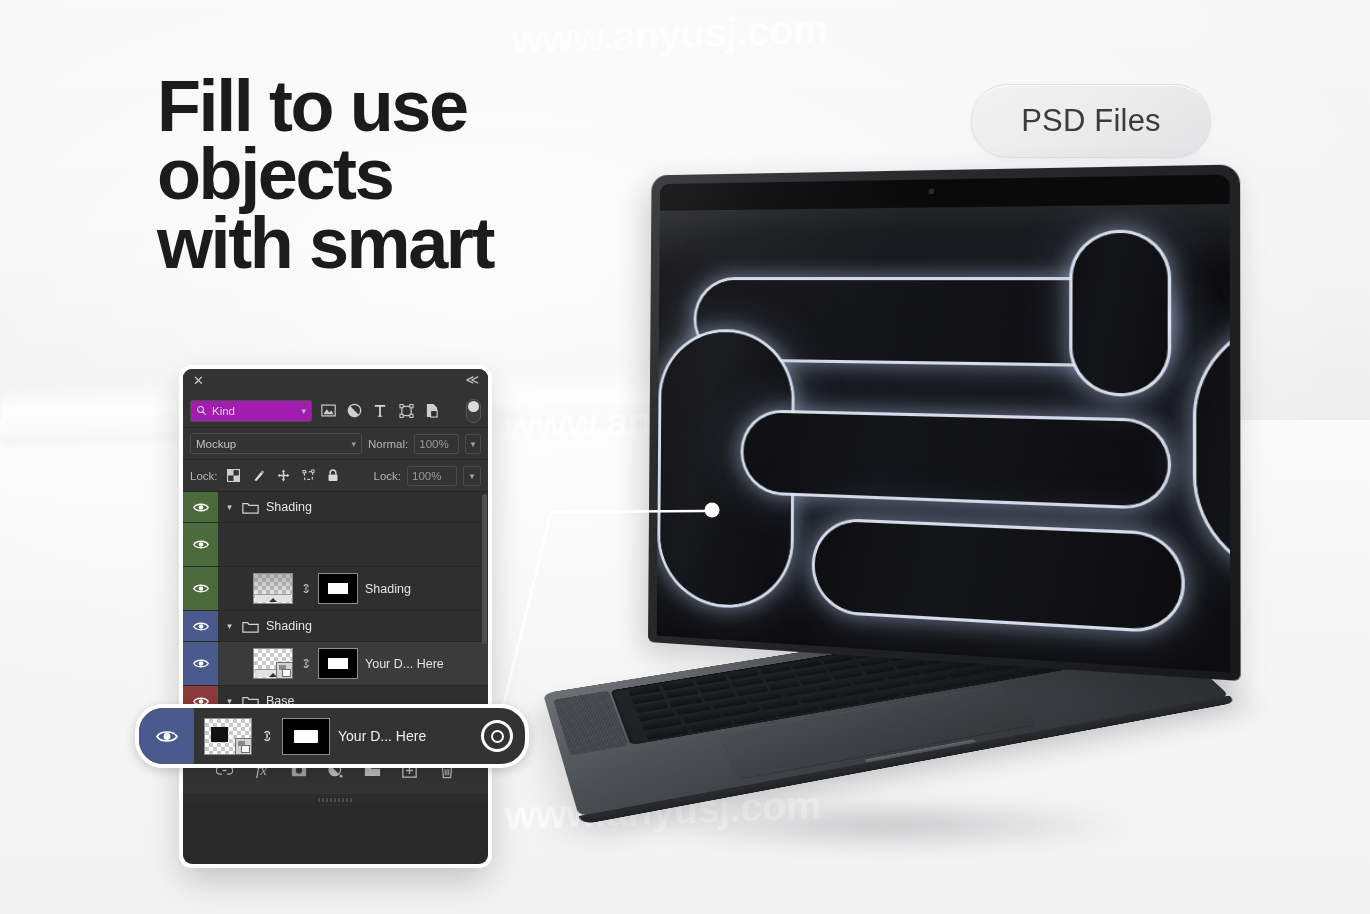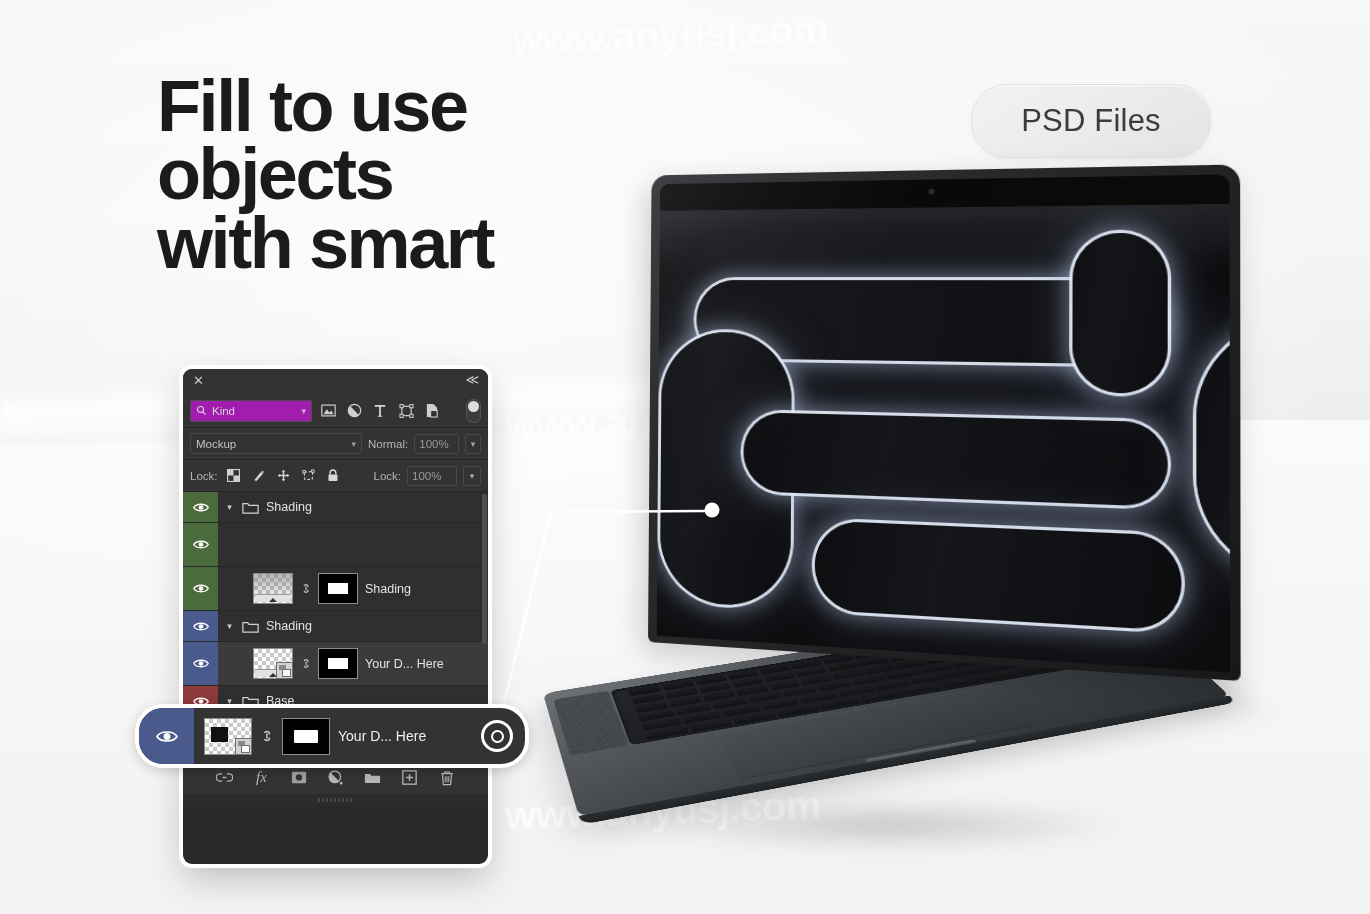--- a/index.html
+++ b/index.html
@@ -176,21 +176,21 @@
   .linkicon{width:11px;flex:0 0 11px;color:#c8c8c8;display:flex;align-items:center;justify-content:center;}
   .so-badge{position:absolute;right:-1px;bottom:-1px;width:15px;height:15px;
     background:#d3d3d3;border:1px solid #6f6f6f;}
   .so-badge::before,.so-badge::after{content:"";position:absolute;background:#6f6f6f;}
   .so-badge::before{left:2px;top:2px;width:7px;height:5px;background:#8a8a8a;}
   .so-badge::after{left:5px;top:6px;width:7px;height:6px;background:#fafafa;border:1px solid #6f6f6f;}
 
   .scrollbar{position:absolute;right:1px;top:2px;width:5px;height:150px;
     background:#4e4e4e;border-radius:3px;}
 
-  .ps-bottombar{height:33px;background:#333;display:flex;align-items:center;
+  .ps-bottombar{height:33px;background:#333;display:flex;
     justify-content:center;gap:18px;border-top:1px solid #262626;color:#b6b6b6;}
   .bicon{width:19px;height:19px;display:flex;align-items:center;justify-content:center;}
   .ps-grip{height:12px;background:#2b2b2b;display:flex;align-items:center;justify-content:center;}
   .ps-grip i{width:36px;height:4px;
     background:repeating-linear-gradient(90deg,#4a4a4a 0 2px,transparent 2px 4px);}
 
   
   #hl-pill{position:absolute;left:135px;top:704px;width:386px;height:56px;
     border:4px solid #ffffff;border-radius:28px;background:#333;
     display:flex;align-items:center;overflow:hidden;

